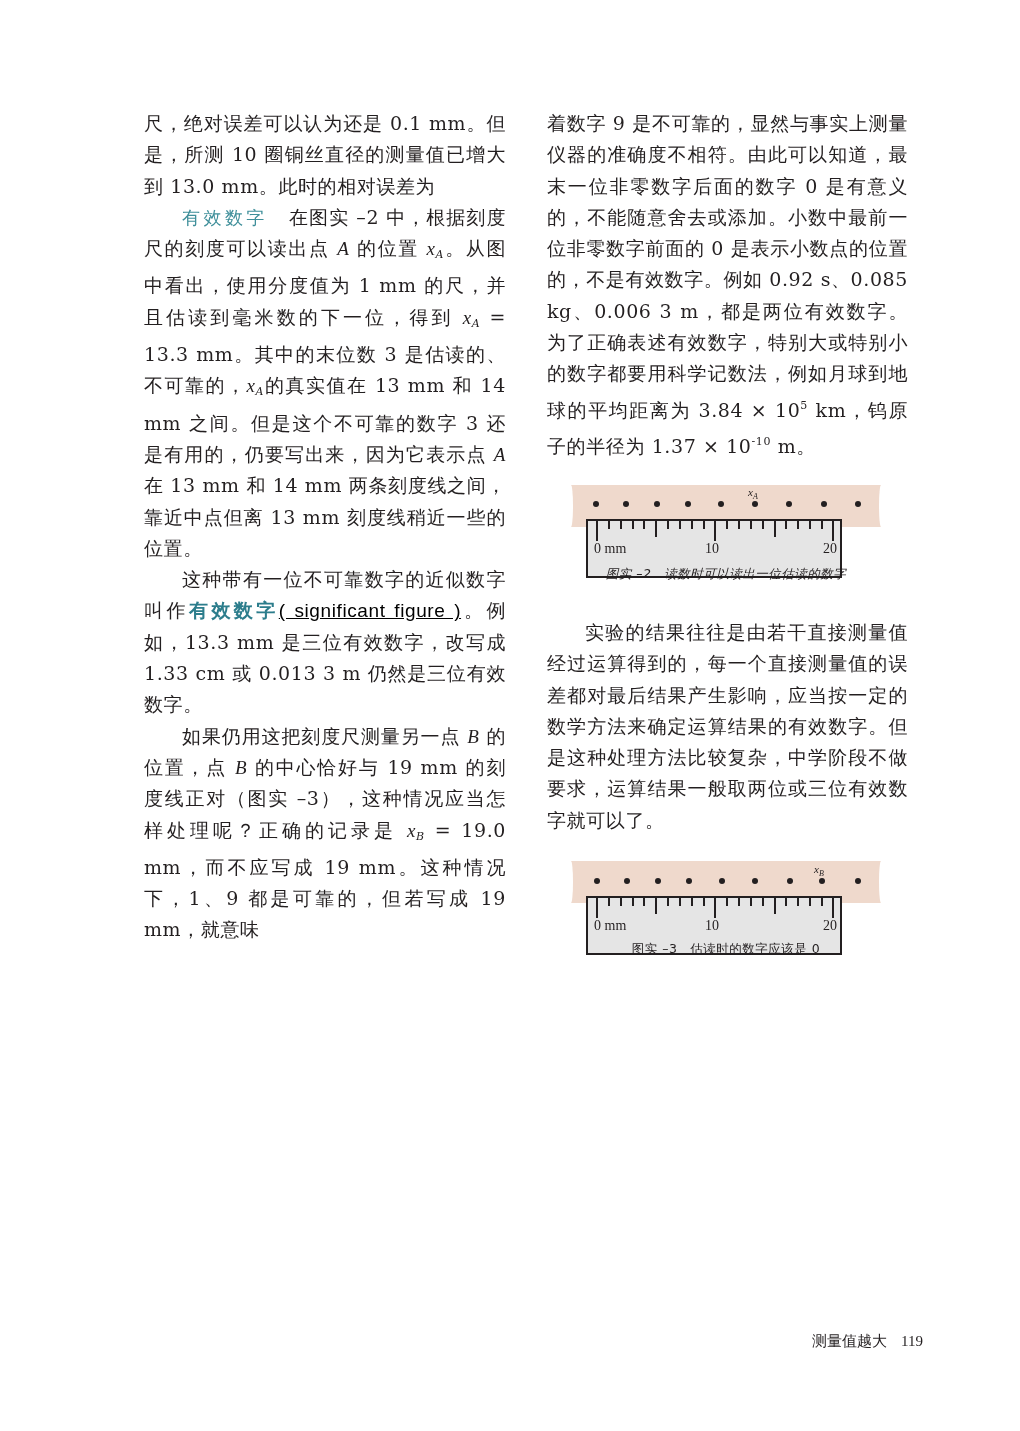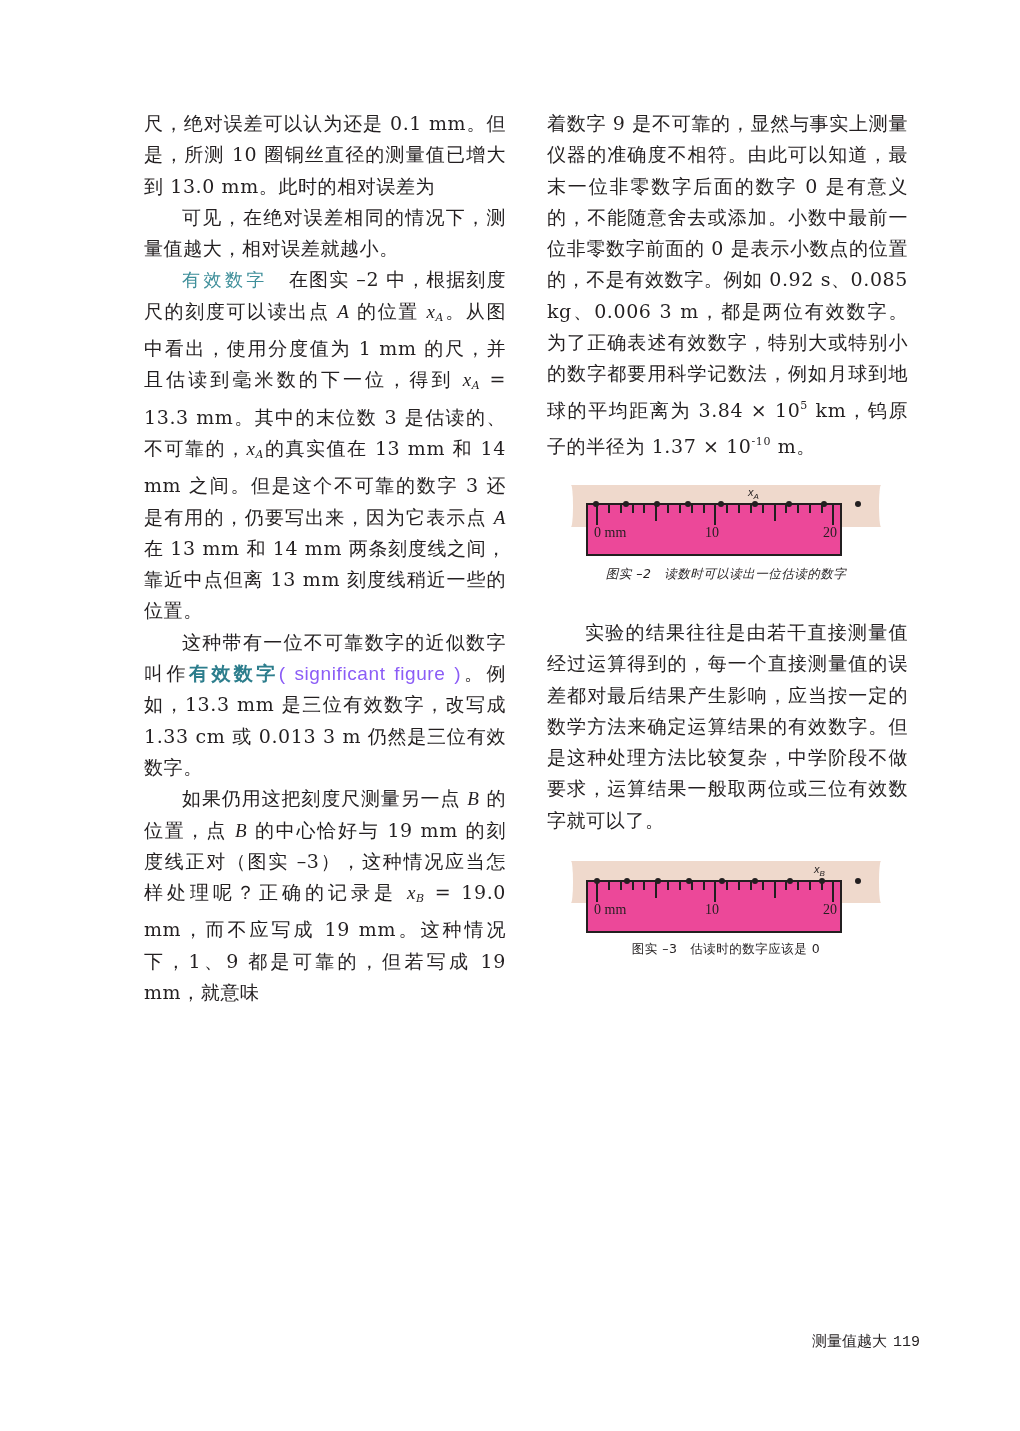--- a/index.html
+++ b/index.html
@@ -5,48 +5,47 @@
   html, body { margin:0; padding:0; }
   body {
     width:1020px; height:1431px; position:relative; background:#ffffff;
     font-family:"DejaVu Serif","Liberation Serif",serif; color:#231f20; overflow:hidden;
   }
   .col { position:absolute; font-size:19px; line-height:31.3px; letter-spacing:0.6px; }
   .col p { margin:0; text-align:justify; }
   .indent { text-indent:2em; }
   .kw { color:#3f8f9a; letter-spacing:3px; font-family:"DejaVu Sans",sans-serif; font-size:18px; }
   .term { color:#2c7d8c; font-weight:bold; font-family:"DejaVu Sans",sans-serif; }
-  .term-en { color:#8b5cf6; font-family:"Liberation Sans",sans-serif; }
+  .term-en { color:#000000; font-family:"Liberation Sans",sans-serif;text-decoration:underline; }
   .it { font-style:italic; font-family:"Liberation Serif",serif; }
   sub { font-size:11px; vertical-align:-3px; font-style:italic; }
   sup { font-size:11px; vertical-align:8px; }
   .frac-wrap { display:flex; align-items:center; justify-content:center; height:60px; margin-left:-20px; font-family:"Liberation Serif",serif; font-size:19px; }
   .frac { display:inline-flex; flex-direction:column; align-items:center; line-height:22px; }
   .frac .num { border-bottom:1.5px solid #231f20; padding:0 2px; }
   .frac-eq { margin-left:6px; }
   .figure { position:absolute; left:571px; width:310px; }
   .band { position:absolute; left:0; width:310px; height:42px; background:#efd9cc; }
   .band::before, .band::after { content:""; position:absolute; top:0; bottom:0; width:4px; background:#fff; }
   .band::before { left:-2px; border-radius:0 50% 50% 0; }
   .band::after { right:-2px; border-radius:50% 0 0 50%; }
-  .ruler { position:absolute; left:15px; width:256px; height:53px; background:#ec4899; border:2px solid #231f20; box-sizing:border-box; }
+  .ruler { position:absolute; left:15px; width:256px; height:59px; background:#e5e5e5; border:2px solid #231f20; box-sizing:border-box;margin-top:16px; }
   .tick { position:absolute; top:-2px; width:2px; background:#231f20; }
   .dot { position:absolute; width:6px; height:6px; border-radius:50%; background:#231f20; }
   .rlabel { position:absolute; font-family:"Liberation Serif",serif; font-size:14px; color:#231f20; }
-  .xlabel { position:absolute; font-family:Liberation Sans, sans-serif; font-style:italic; font-size:11px; }
+  .xlabel { position:absolute; font-family:Liberation Serif, serif; font-style:italic; font-size:11px; }
   .caption { position:absolute; left:0; width:310px; text-align:center; font-family:"DejaVu Sans",sans-serif; font-size:12.5px; color:#231f20; letter-spacing:0.5px; }
   .footer { position:absolute; left:812px; top:1332px; font-family:"DejaVu Sans",sans-serif; font-size:15px; color:#231f20; }
-  .footer .pg { font-family:Liberation Mono, monospace; margin-left:6px; }
+  .footer .pg { font-family:Liberation Serif, serif; margin-left:14px; }
 </style>
 </head>
 <body>
 
 <div class="col" style="left:126px; top:108px; width:362px;margin-left:18px;">
   <p>尺，绝对误差可以认为还是 0.1 mm。但是，所测 10 圈铜丝直径的测量值已增大到 13.0 mm。此时的相对误差为</p>
-  <p class="indent">可见，在绝对误差相同的情况下，测量值越大，相对误差就越小。</p>
   <p class="indent"><span class="kw">有效数字</span>&nbsp;&nbsp;&nbsp;<span>在图实 –2 中，根据刻度尺的刻度可以读出点 </span><span class="it">A</span><span> 的位置 </span><span class="it">x</span><sub>A</sub><span>。从图中看出，使用分度值为 1 mm 的尺，并且估读到毫米数的下一位，得到 </span><span class="it">x</span><sub>A</sub><span> = 13.3 mm。其中的末位数 3 是估读的、不可靠的，</span><span class="it">x</span><sub>A</sub><span>的真实值在 13 mm 和 14 mm 之间。但是这个不可靠的数字 3 还是有用的，仍要写出来，因为它表示点 </span><span class="it">A</span><span> 在 13 mm 和 14 mm 两条刻度线之间，靠近中点但离 13 mm 刻度线稍近一些的位置。</span></p>
   <p class="indent"><span>这种带有一位不可靠数字的近似数字叫作</span><span class="term">有效数字</span><span class="term-en">( significant figure )</span><span>。例如，13.3 mm 是三位有效数字，改写成 1.33 cm 或 0.013 3 m 仍然是三位有效数字。</span></p>
   <p class="indent"><span>如果仍用这把刻度尺测量另一点 </span><span class="it">B</span><span> 的位置，点 </span><span class="it">B</span><span> 的中心恰好与 19 mm 的刻度线正对（图实 –3），这种情况应当怎样处理呢？正确的记录是 </span><span class="it">x</span><sub>B</sub><span> = 19.0 mm，而不应写成 19 mm。这种情况下，1、9 都是可靠的，但若写成 19 mm，就意味</span></p>
 </div>
 
 <div class="col" style="left:547px; top:108px; width:361px;">
   <p><span>着数字 9 是不可靠的，显然与事实上测量仪器的准确度不相符。由此可以知道，最末一位非零数字后面的数字 0 是有意义的，不能随意舍去或添加。小数中最前一位非零数字前面的 0 是表示小数点的位置的，不是有效数字。例如 0.92 s、0.085 kg、0.006 3 m，都是两位有效数字。为了正确表述有效数字，特别大或特别小的数字都要用科学记数法，例如月球到地球的平均距离为 3.84 × 10</span><sup>5</sup><span> km，钨原子的半径为 1.37 × 10</span><sup>-10</sup><span> m。</span></p>
 </div>
 
 <div class="figure" style="top:482px; height:110px;">

